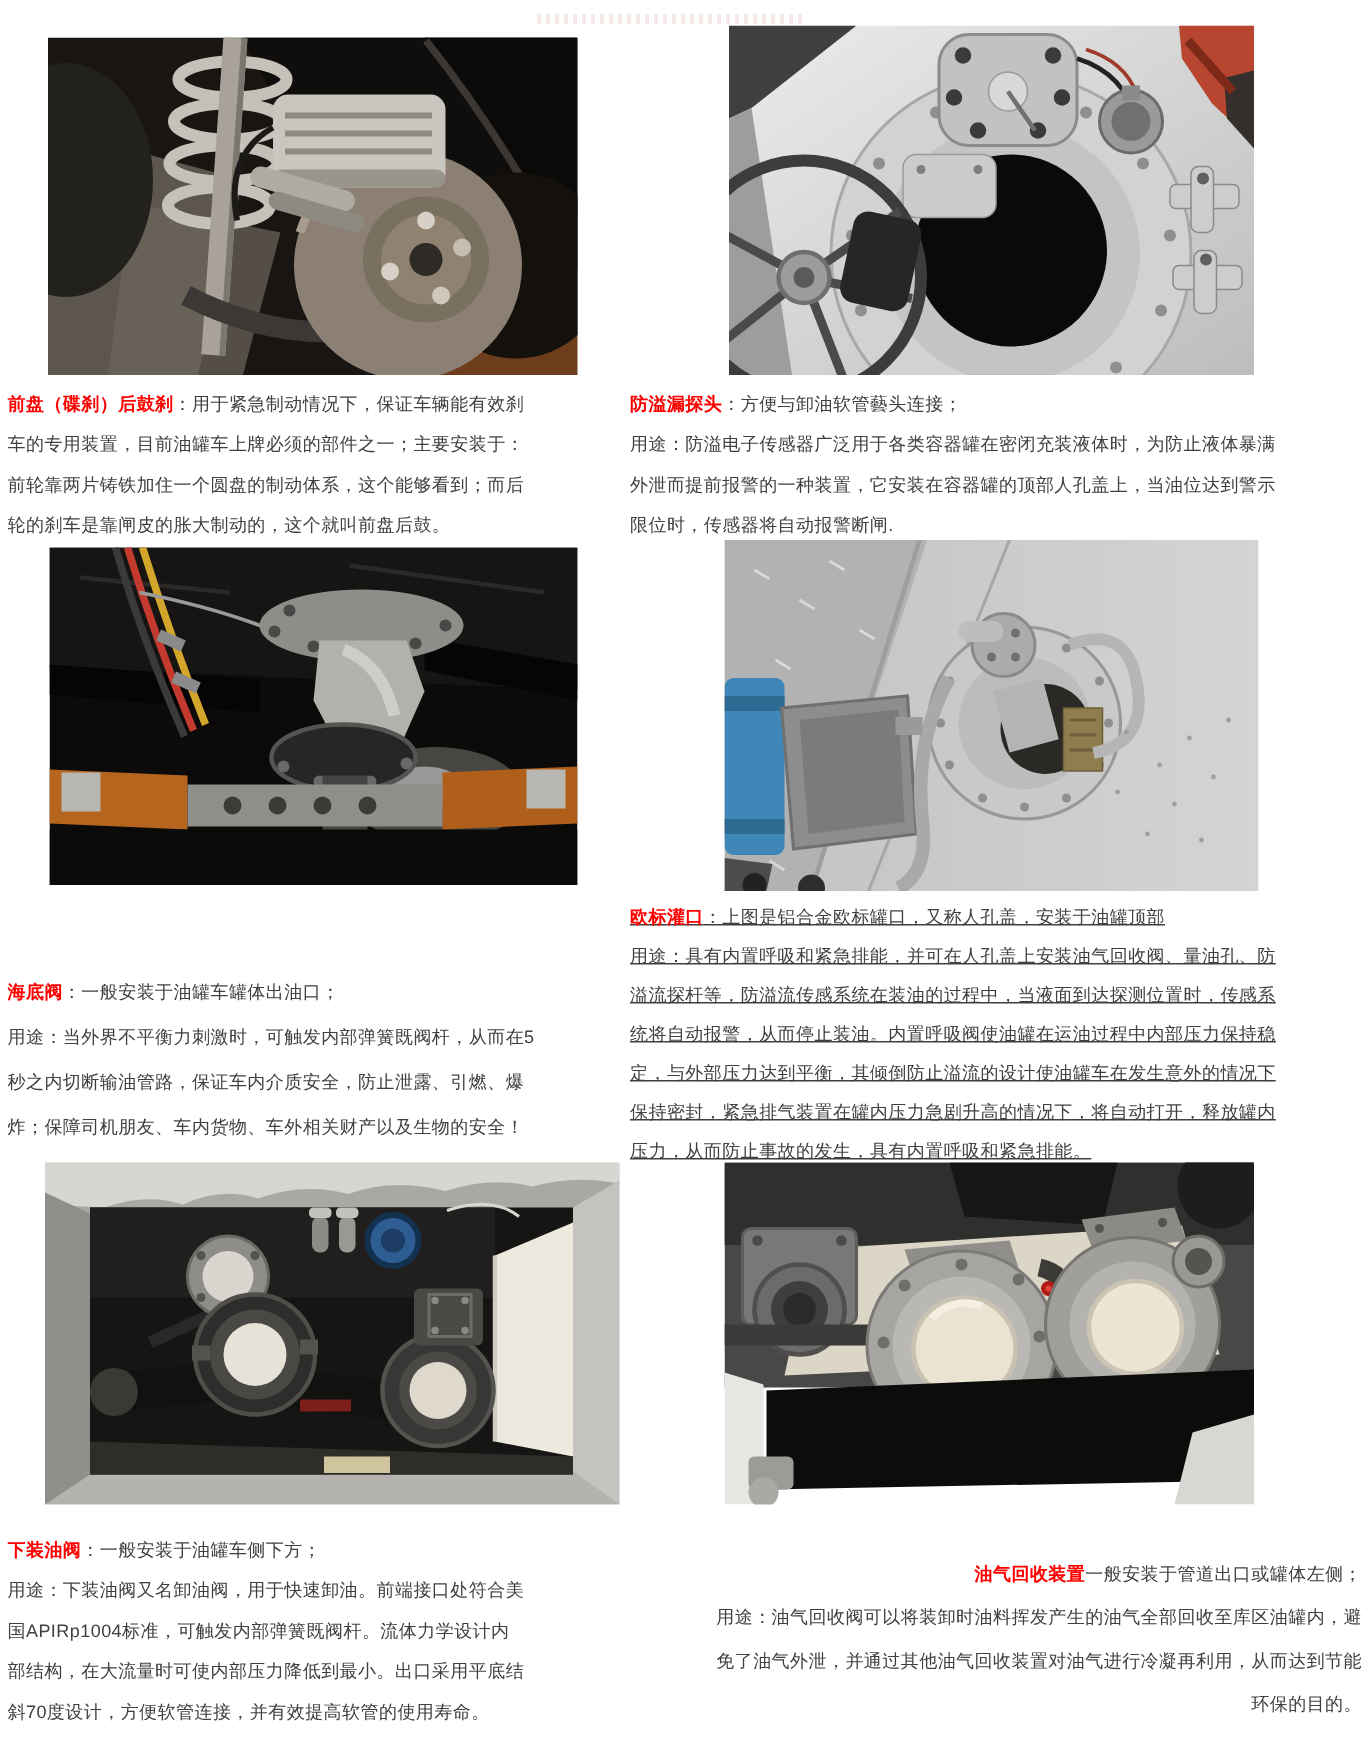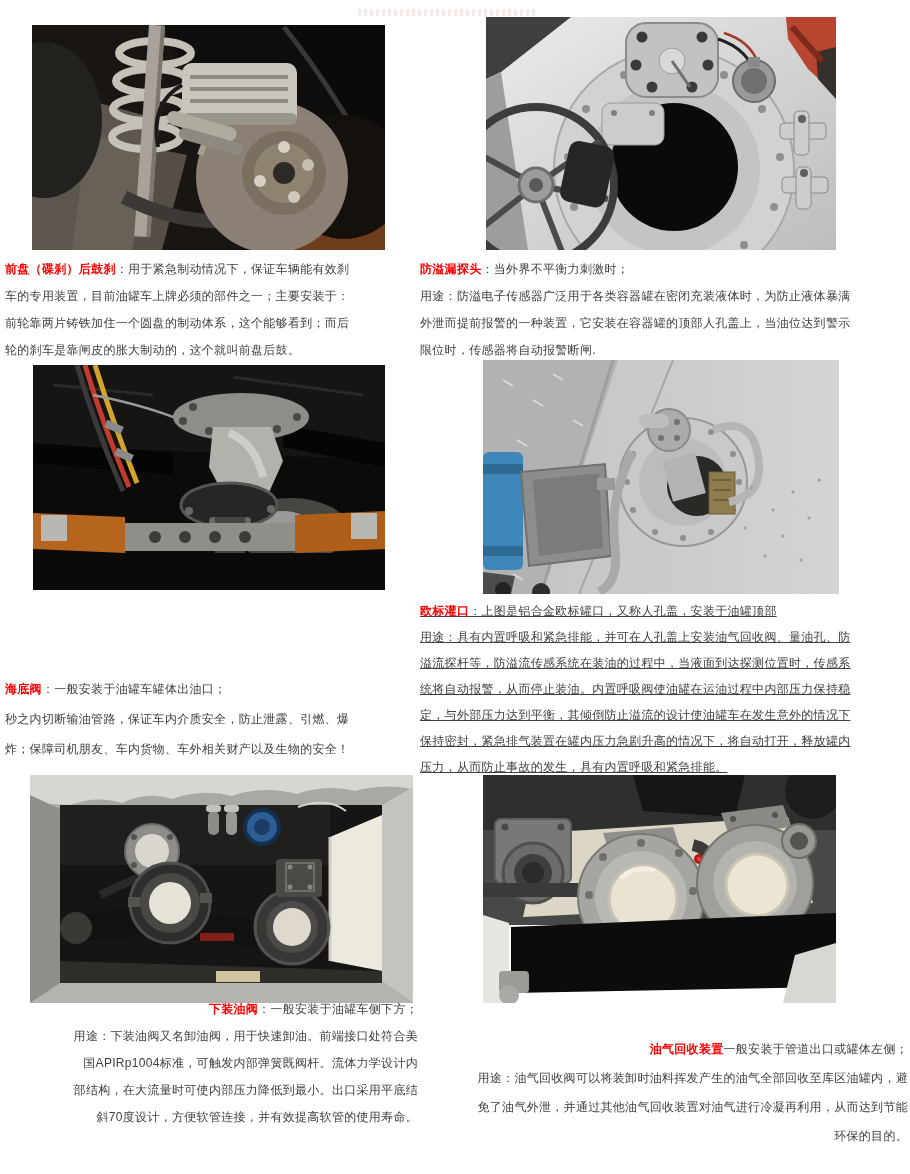--- a/index.html
+++ b/index.html
@@ -9,23 +9,23 @@
   .photo svg{display:block;width:100%;height:100%;}
   .tb{position:absolute;color:#404040;font-size:12px;letter-spacing:.3px;}
   .ln{white-space:nowrap;overflow:hidden;}
   .t-red{color:#fe0000;font-weight:bold;}
   .watermark{position:absolute;left:358px;top:9px;width:178px;height:7px;opacity:.5;
      background:repeating-linear-gradient(90deg,rgba(225,160,160,.45) 0 3px,rgba(255,255,255,0) 3px 6px);
      filter:blur(.5px);}
   
   .tb1l{left:5px;top:256px;width:413px;line-height:27px;}
   .tb1r{left:420px;top:256px;width:488px;line-height:27px;}
-  .tb2l{left:5px;top:646px;width:413px;line-height:30px;margin-top:28px;}
+  .tb2l{left:5px;top:646px;width:413px;line-height:30px;}
   .tb2r{left:420px;top:598px;width:488px;line-height:26px;text-decoration:underline;}
-  .tb3l{left:5px;top:996px;width:413px;line-height:27px;text-align:right;}
+  .tb3l{left:5px;top:1020px;width:413px;line-height:27px;}
   .tb3r{left:420px;top:1035px;width:488px;line-height:29px;text-align:right;}
   .ph1{left:32px;top:25px;width:353px;height:225px;}
   .ph2{left:486px;top:17px;width:350px;height:233px;}
   .ph3{left:33px;top:365px;width:352px;height:225px;}
   .ph4{left:483px;top:360px;width:356px;height:234px;}
   .ph5{left:30px;top:775px;width:383px;height:228px;}
   .ph6{left:483px;top:775px;width:353px;height:228px;}
 </style>
 </head>
 <body>
@@ -141,21 +141,21 @@
   </figure>
 
   <div class="tb tb1l">
     <div class="ln"><span class="t-red">前盘（碟刹）后鼓刹</span><span>：用于紧急制动情况下，保证车辆能有效刹</span></div>
     <div class="ln">车的专用装置，目前油罐车上牌必须的部件之一；主要安装于：</div>
     <div class="ln">前轮靠两片铸铁加住一个圆盘的制动体系，这个能够看到；而后</div>
     <div class="ln">轮的刹车是靠闸皮的胀大制动的，这个就叫前盘后鼓。</div>
   </div>
 
   <div class="tb tb1r">
-    <div class="ln"><span class="t-red">防溢漏探头</span><span>：当外界不平衡力刺激时；</span></div>
+    <div class="ln"><span class="t-red">防溢漏探头</span><span>：方便与卸油软管藝头连接；</span></div>
     <div class="ln">用途：防溢电子传感器广泛用于各类容器罐在密闭充装液体时，为防止液体暴满</div>
     <div class="ln">外泄而提前报警的一种装置，它安装在容器罐的顶部人孔盖上，当油位达到警示</div>
     <div class="ln">限位时，传感器将自动报警断闸.</div>
   </div>
 
   <figure class="photo ph3" style="margin:0">
     <svg viewBox="0 0 352 225" preserveAspectRatio="none">
       <rect width="352" height="225" fill="#0c0b0a"></rect>
       <polygon points="0,0 352,0 352,95 0,80" fill="#161514"></polygon>
       <path d="M20,20 L120,30 M200,12 L330,30" stroke="#2a2927" stroke-width="3"></path>
@@ -267,20 +267,21 @@
           <circle cx="262" cy="168" r="1.6"></circle>
       </g>
       <polygon points="0,212 32,216 28,234 0,234" fill="#4c4c4c"></polygon>
       <circle cx="20" cy="230" r="8" fill="#222222"></circle>
       <circle cx="58" cy="232" r="9" fill="#2e2e2e"></circle>
     </svg>
   </figure>
 
   <div class="tb tb2l">
     <div class="ln"><span class="t-red">海底阀</span><span>：一般安装于油罐车罐体出油口；</span></div>
+    <div class="ln">用途：当外界不平衡力刺激时，可触发内部弹簧既阀杆，从而在5</div>
     <div class="ln">秒之内切断输油管路，保证车内介质安全，防止泄露、引燃、爆</div>
     <div class="ln">炸；保障司机朋友、车内货物、车外相关财产以及生物的安全！</div>
   </div>
 
   <div class="tb tb2r">
     <div class="ln"><span class="t-red">欧标灌口</span><span>：上图是铝合金欧标罐口，又称人孔盖，安装于油罐顶部</span></div>
     <div class="ln">用途：具有内置呼吸和紧急排能，并可在人孔盖上安装油气回收阀、量油孔、防</div>
     <div class="ln">溢流探杆等，防溢流传感系统在装油的过程中，当液面到达探测位置时，传感系</div>
     <div class="ln">统将自动报警，从而停止装油。内置呼吸阀使油罐在运油过程中内部压力保持稳</div>
     <div class="ln">定，与外部压力达到平衡，其倾倒防止溢流的设计使油罐车在发生意外的情况下</div>

